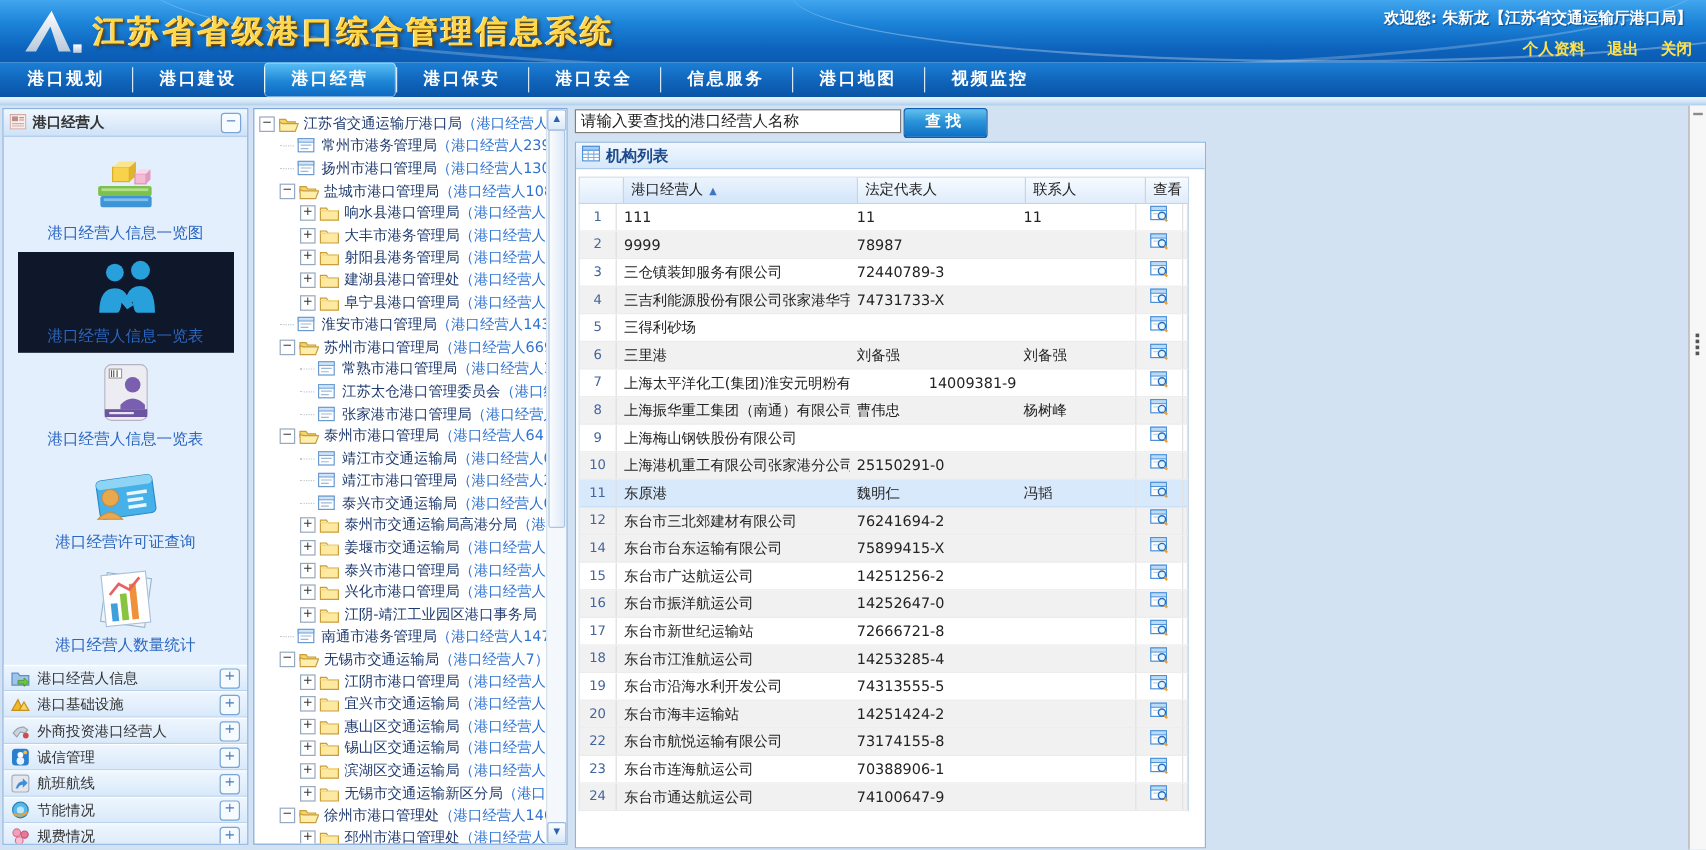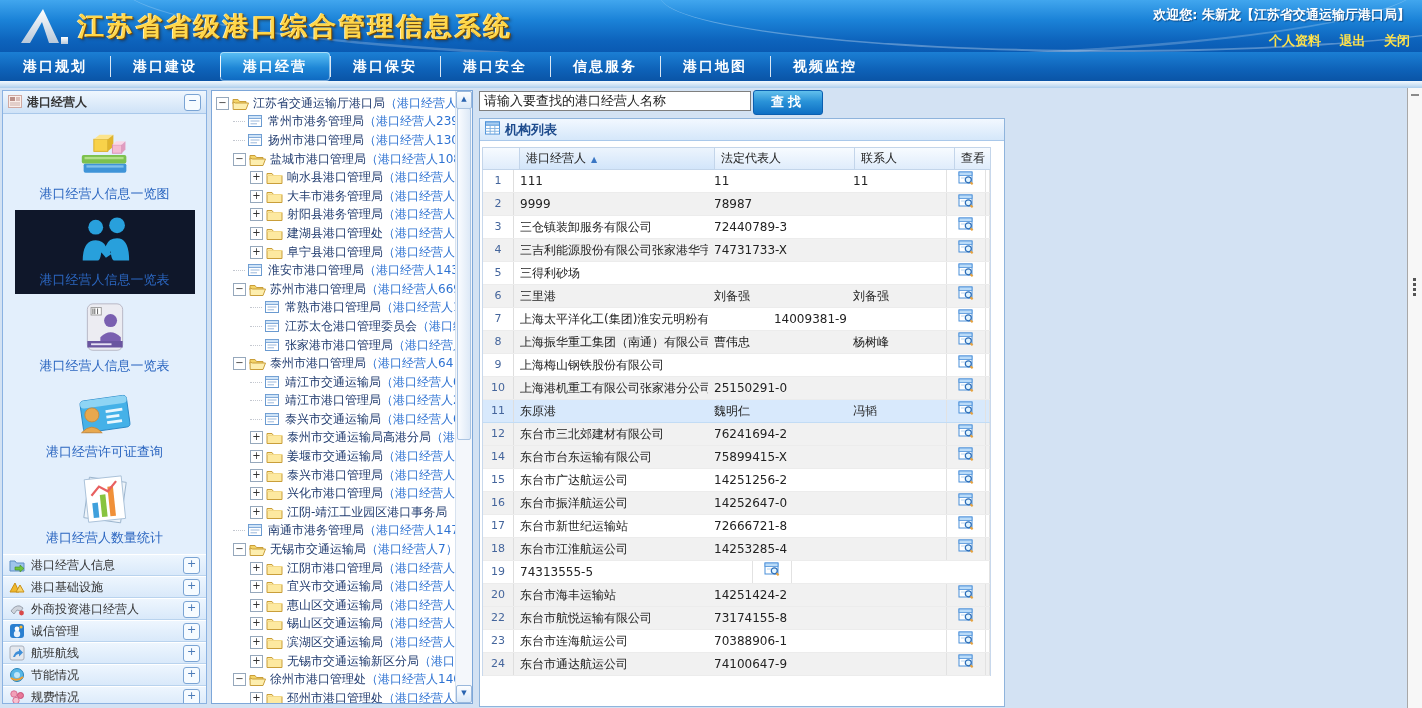--- a/index.html
+++ b/index.html
@@ -949,20 +949,21 @@
                   <rect x="1" y="2" width="13" height="3.4" fill="#badbf8" stroke="#4a90d9" stroke-width="0.8"></rect>
                   <line x1="3" y1="8" x2="8" y2="8" stroke="#b8d4ee"></line>
                   <circle cx="10.3" cy="9.8" r="3" fill="rgba(215,240,255,.75)" stroke="#2a6cb8" stroke-width="1.2"></circle>
                   <line x1="12.5" y1="12.2" x2="14.6" y2="14.4" stroke="#e8a13c" stroke-width="2"></line>
                 </svg></span>
             </div>
             <div class="g-c fillc"></div>
           </div>
           <div class="g-r">
             <div class="g-c num" style="width: 30px;">19</div>
+            <div class="g-c" style="width: 188px;">东台市沿海水利开发公司</div>
             <div class="g-c" style="width: 133px;">74313555-5</div>
             <div class="g-c" style="width: 93px;"></div>
             <div class="g-c view" style="width: 38px;">
               <span><svg width="16" height="16" viewBox="0 0 16 16">
                   <rect x="1" y="2" width="13" height="11" fill="#fff" stroke="#4a90d9"></rect>
                   <rect x="1" y="2" width="13" height="3.4" fill="#badbf8" stroke="#4a90d9" stroke-width="0.8"></rect>
                   <line x1="3" y1="8" x2="8" y2="8" stroke="#b8d4ee"></line>
                   <circle cx="10.3" cy="9.8" r="3" fill="rgba(215,240,255,.75)" stroke="#2a6cb8" stroke-width="1.2"></circle>
                   <line x1="12.5" y1="12.2" x2="14.6" y2="14.4" stroke="#e8a13c" stroke-width="2"></line>
                 </svg></span>

